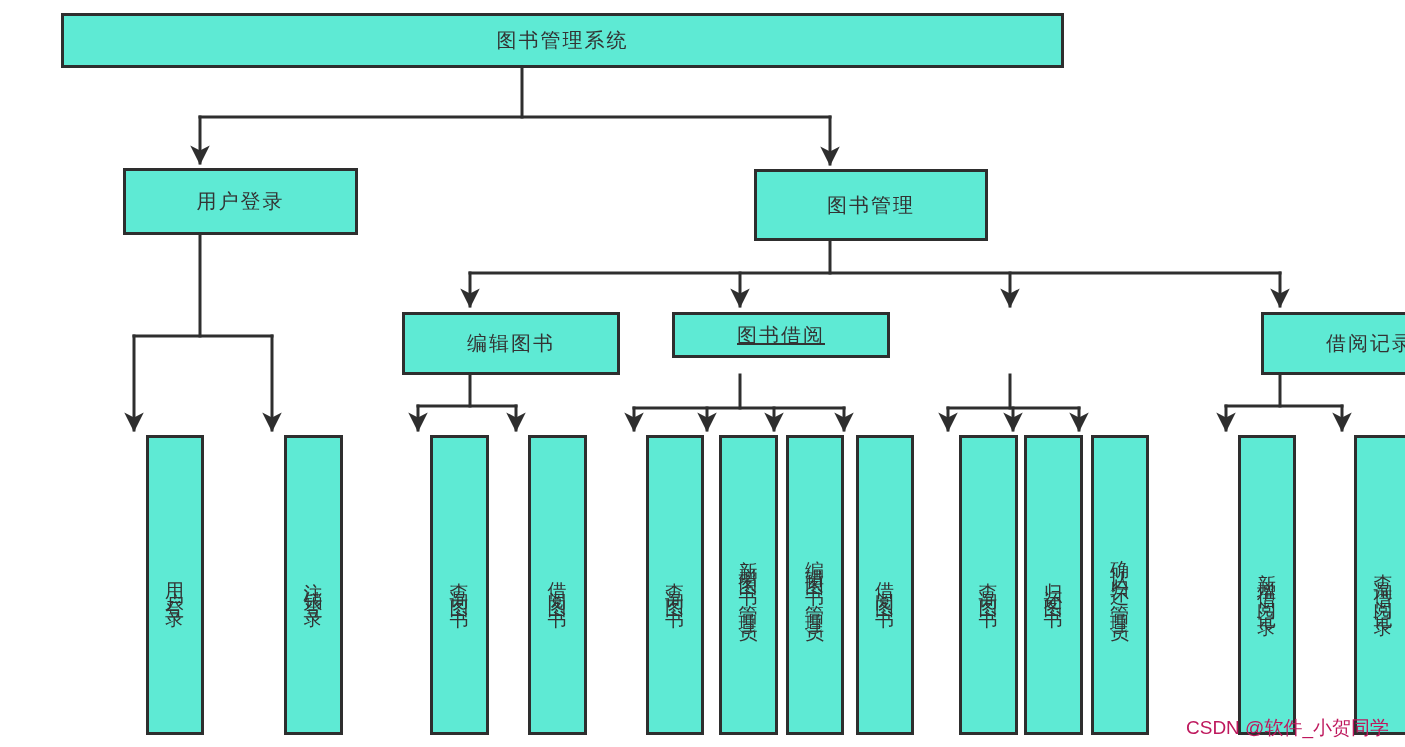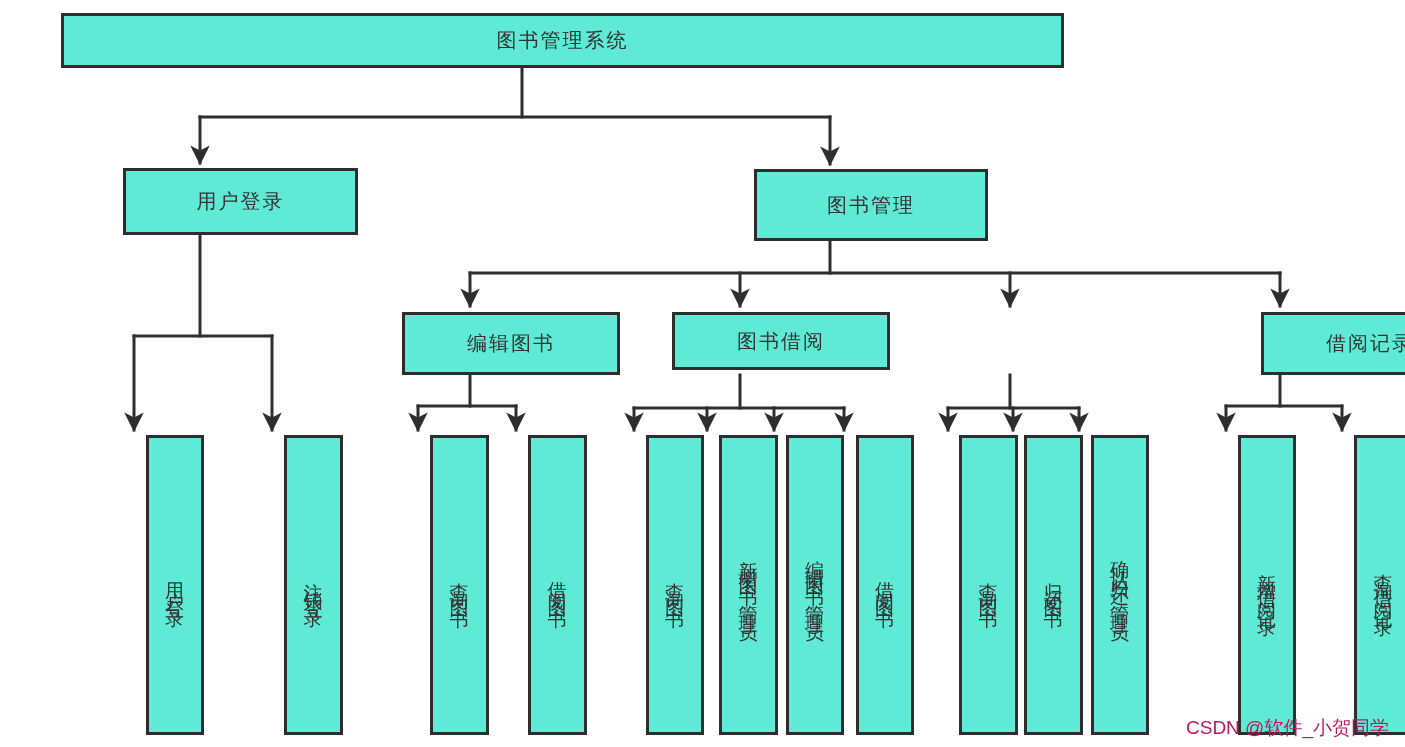--- a/index.html
+++ b/index.html
@@ -118,21 +118,21 @@
   <div class="box h" style="left:82px; top:168px; width:235px; height:67px;">
     <span>用户登录</span>
   </div>
   <div class="box h" style="left:713px; top:169px; width:234px; height:72px;">
     <span>图书管理</span>
   </div>
 
   <div class="box h" style="left:361px; top:312px; width:218px; height:63px;">
     <span>编辑图书</span>
   </div>
-  <div class="box h" style="left:631px; top:312px; width:218px; height:58px;">
+  <div class="box h" style="left:631px; top:312px; width:218px; height:46px;text-decoration:underline;">
     <span>图书借阅</span>
   </div>
   <div class="box h" style="left:1220px; top:312px; width:218px; height:63px;">
     <span>借阅记录</span>
   </div>
 
   <div class="box v" style="left:105px; top:435px; width:58px; height:300px;">
     <span>用户登录</span>
   </div>
   <div class="box v" style="left:243px; top:435px; width:59px; height:300px;">

